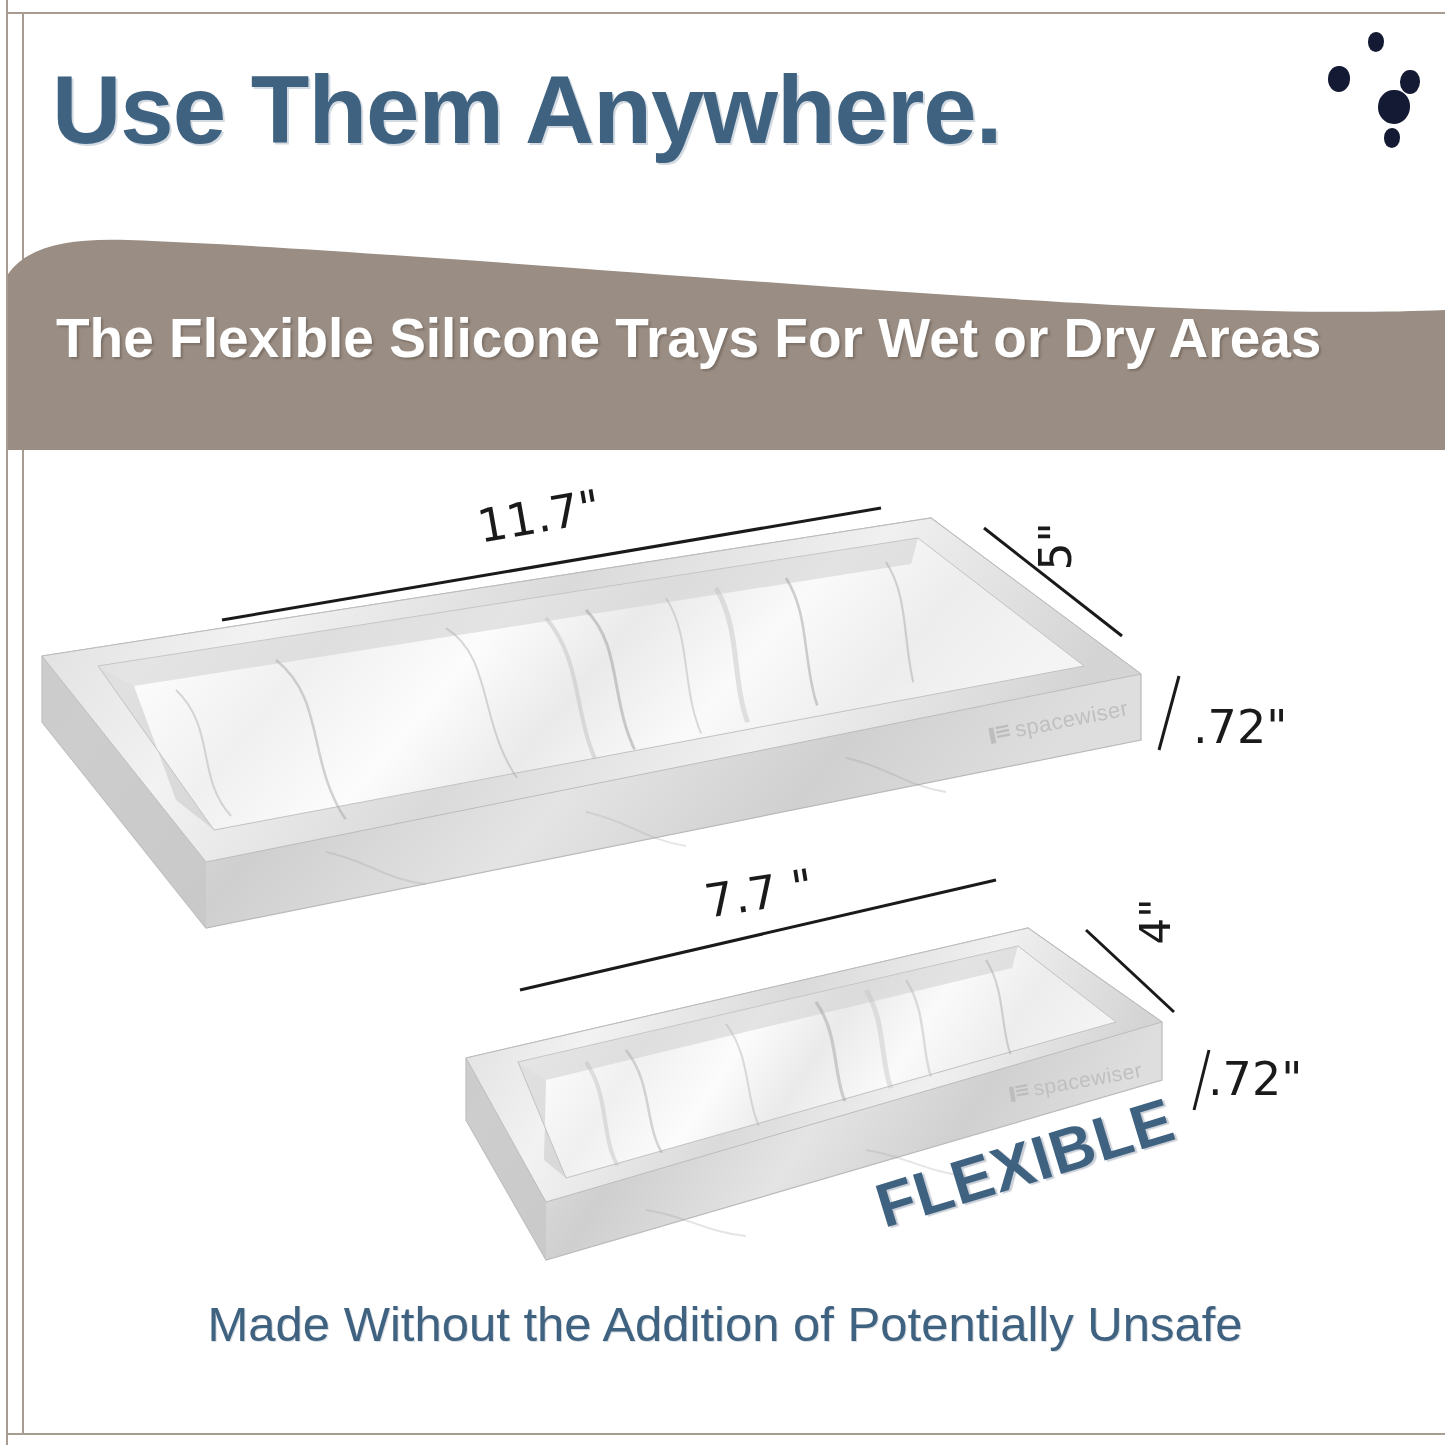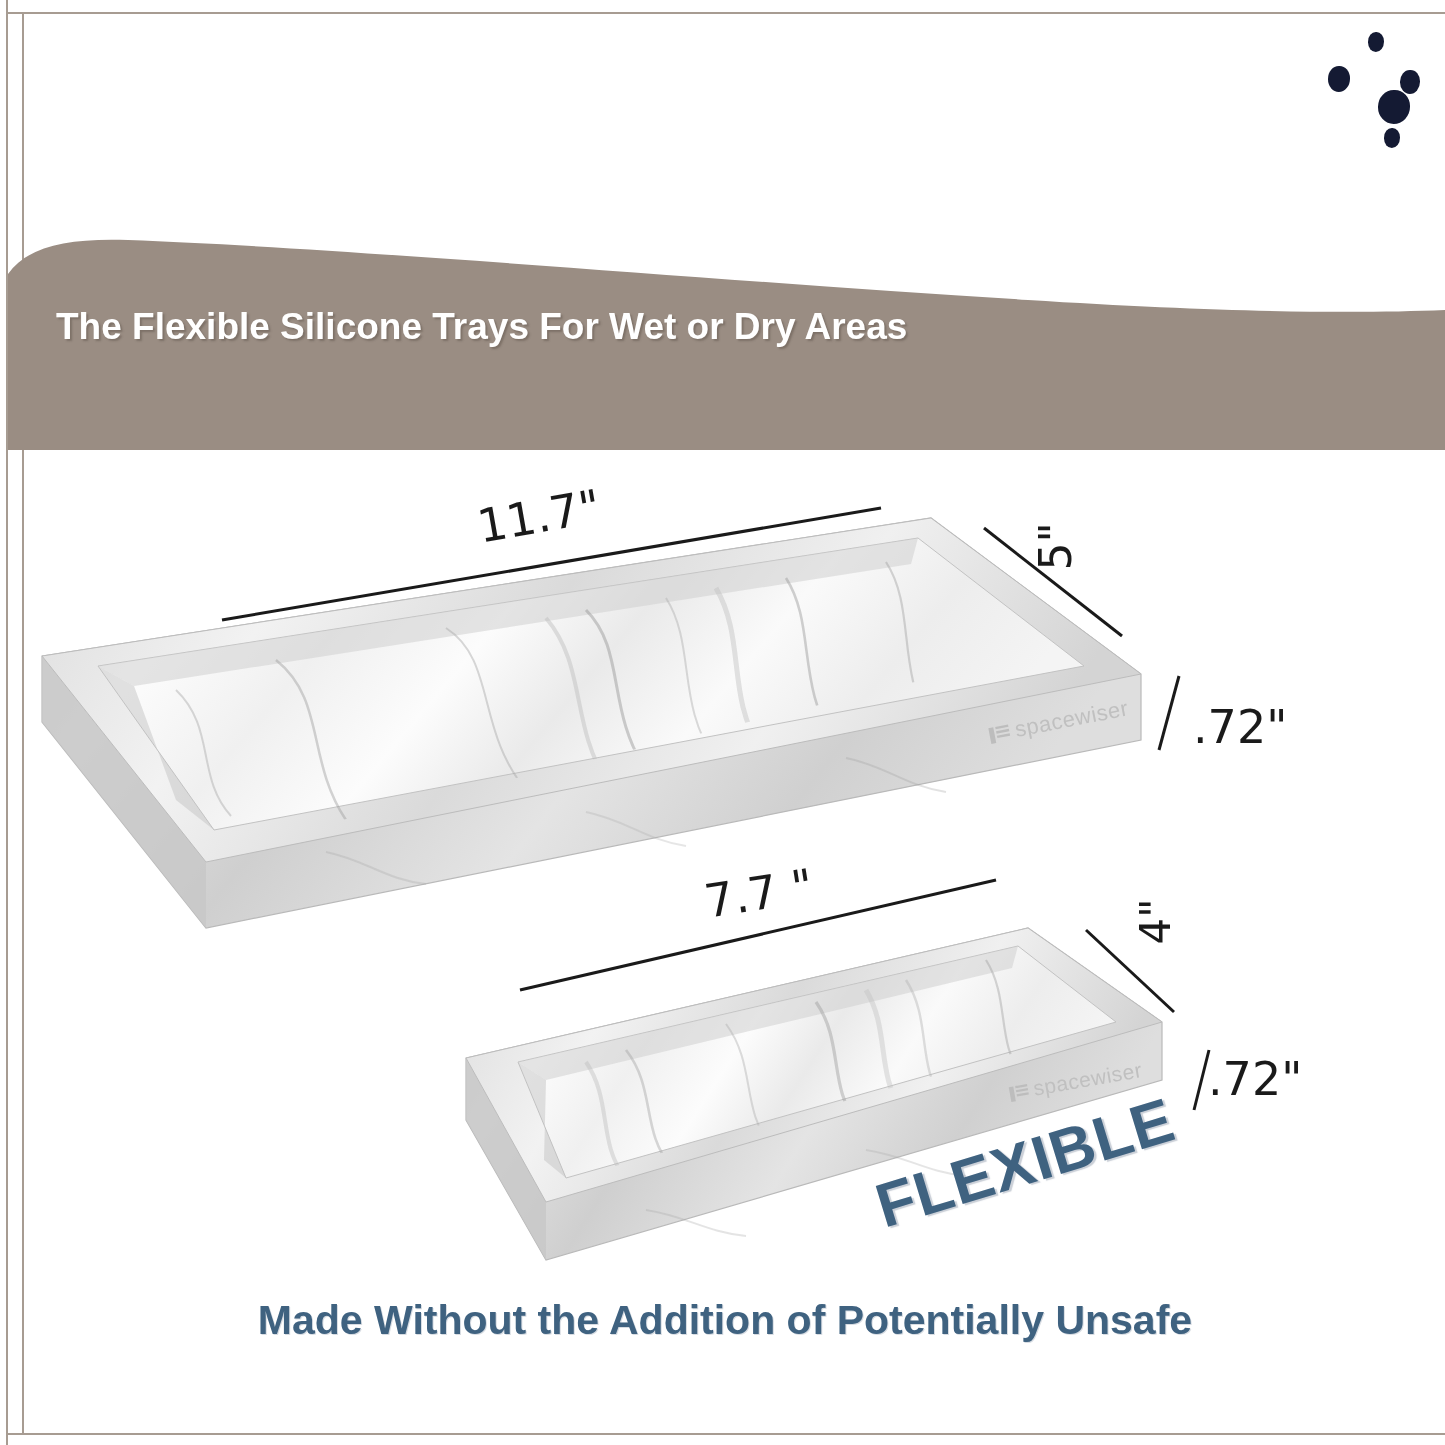--- a/index.html
+++ b/index.html
@@ -59,21 +59,21 @@
     top: 228px;
     width: 1437px;
     height: 222px;
   }
   .banner-svg { display: block; width: 100%; height: 100%; }
   .banner-text {
     position: absolute;
     left: 56px;
     top: 306px;
     width: 1360px;
-    font-size: 37px;
+    font-size: 55px;
     font-weight: 700;
     color: #ffffff;
     letter-spacing: 0px;
     white-space: nowrap;
     text-shadow: 2px 2px 2px rgba(90,80,72,0.45);
   }
 
   
   .photo-area {
     position: absolute;
@@ -113,38 +113,39 @@
     text-shadow: 2px 2px 1px rgba(150,160,175,0.5);
   }
 
   
   .footer {
     position: absolute;
     left: 30px;
     top: 1295px;
     width: 1390px;
     text-align: center;
-    font-size: 41px;
-    font-weight: 700;
+    font-size: 49px;
+    font-weight: 400;
     line-height: 1.22;
     color: #3f6280;
     text-shadow: 1px 1px 0 rgba(140,155,172,0.35);
   }
   .footer-line { display: block; white-space: nowrap; }
 </style>
 </head>
 <body>
 
 <div id="canvas">
 
   <div class="frame-line frame-left-outer"></div>
   <div class="frame-line frame-left-inner"></div>
   <div class="frame-line frame-top"></div>
   <div class="frame-line frame-bottom"></div>
 
+  <div class="headline">Use Them Anywhere.</div>
 
   <div class="dots-cluster">
     <span class="dot dot-a"></span>
     <span class="dot dot-b"></span>
     <span class="dot dot-c"></span>
     <span class="dot dot-d"></span>
     <span class="dot dot-e"></span>
   </div>
 
   <div class="banner-wrap">

